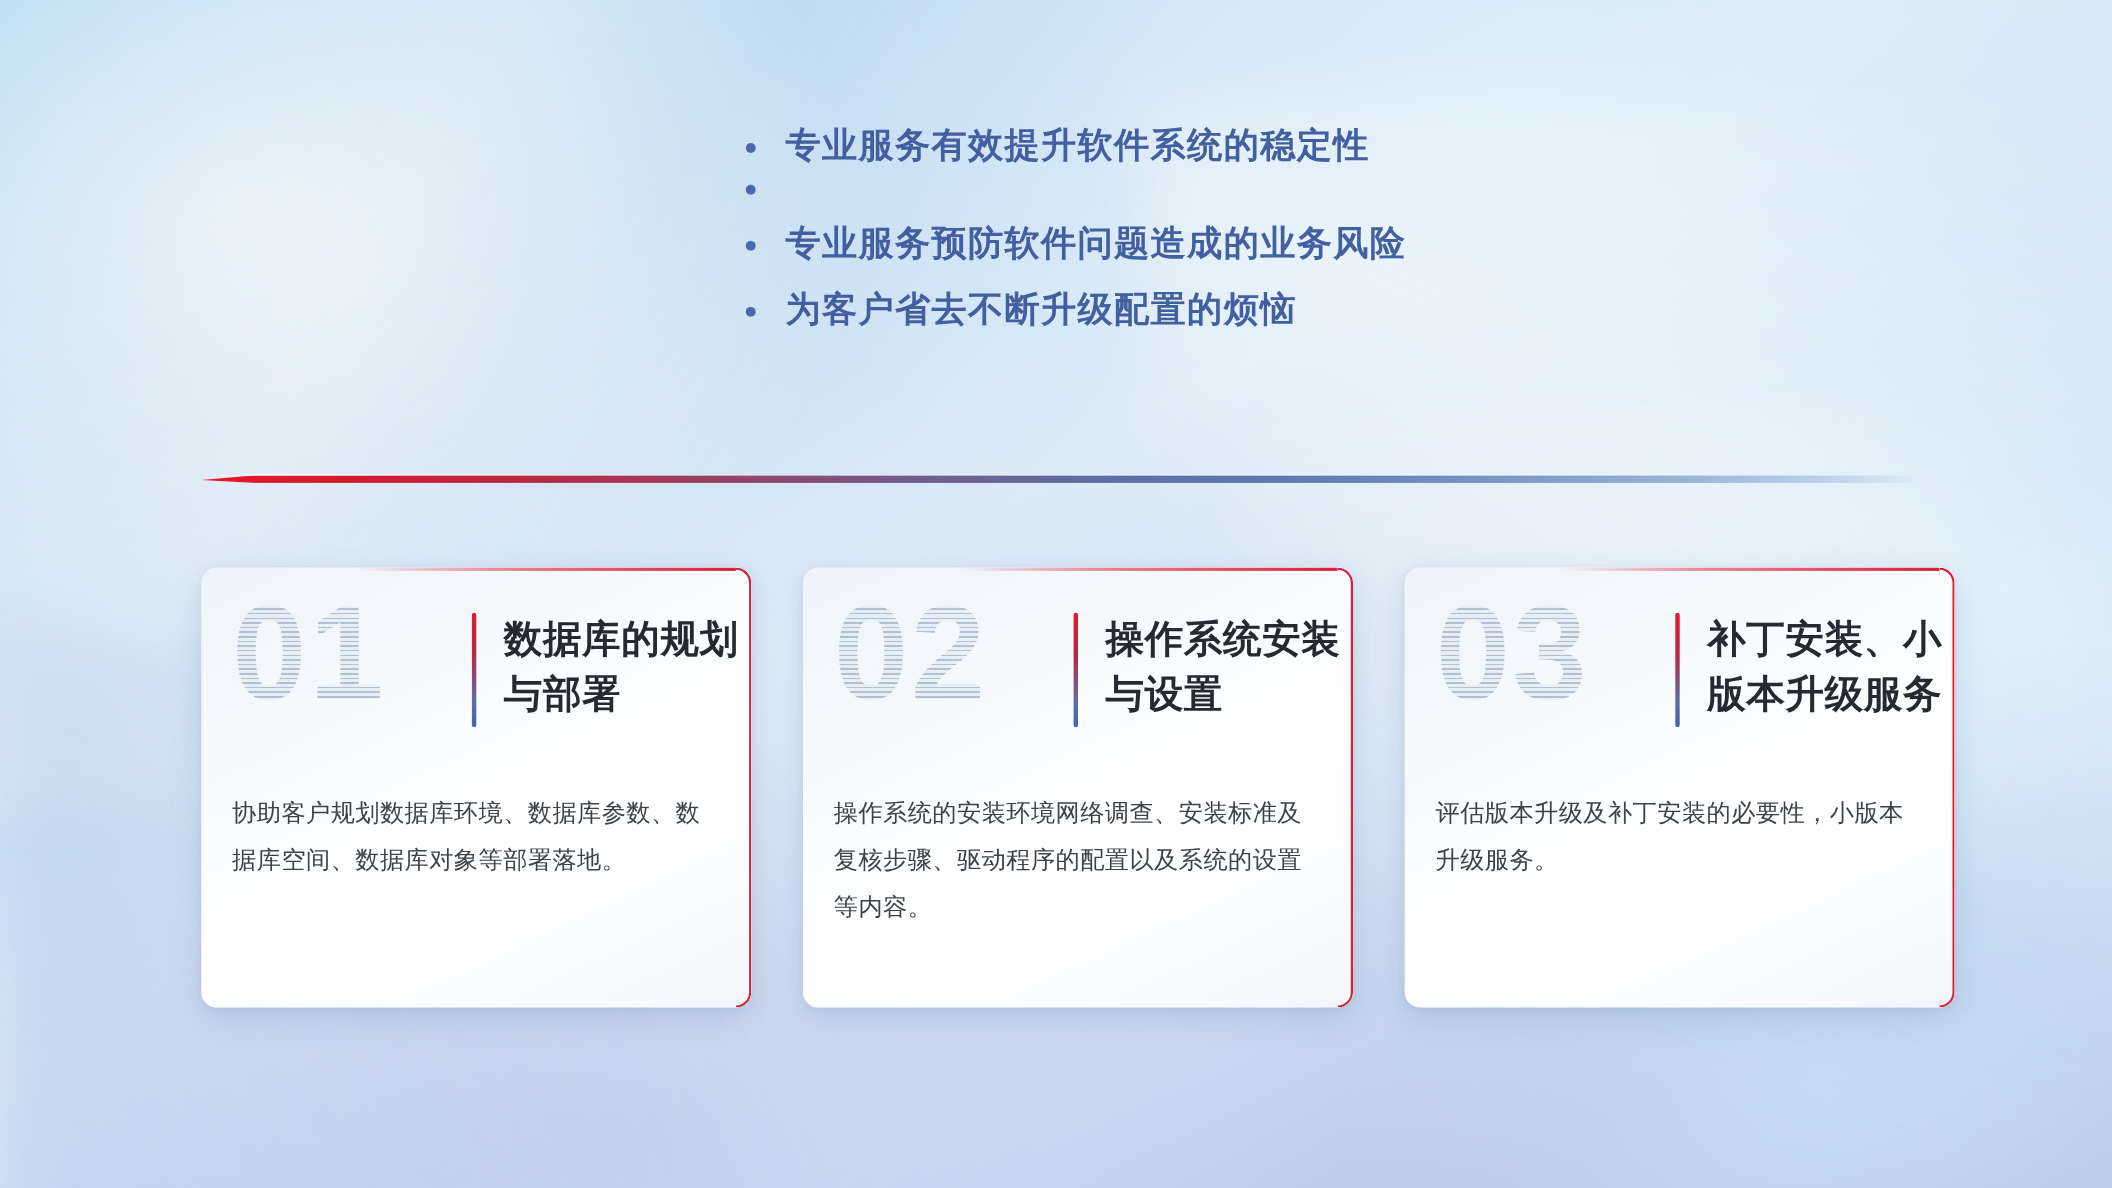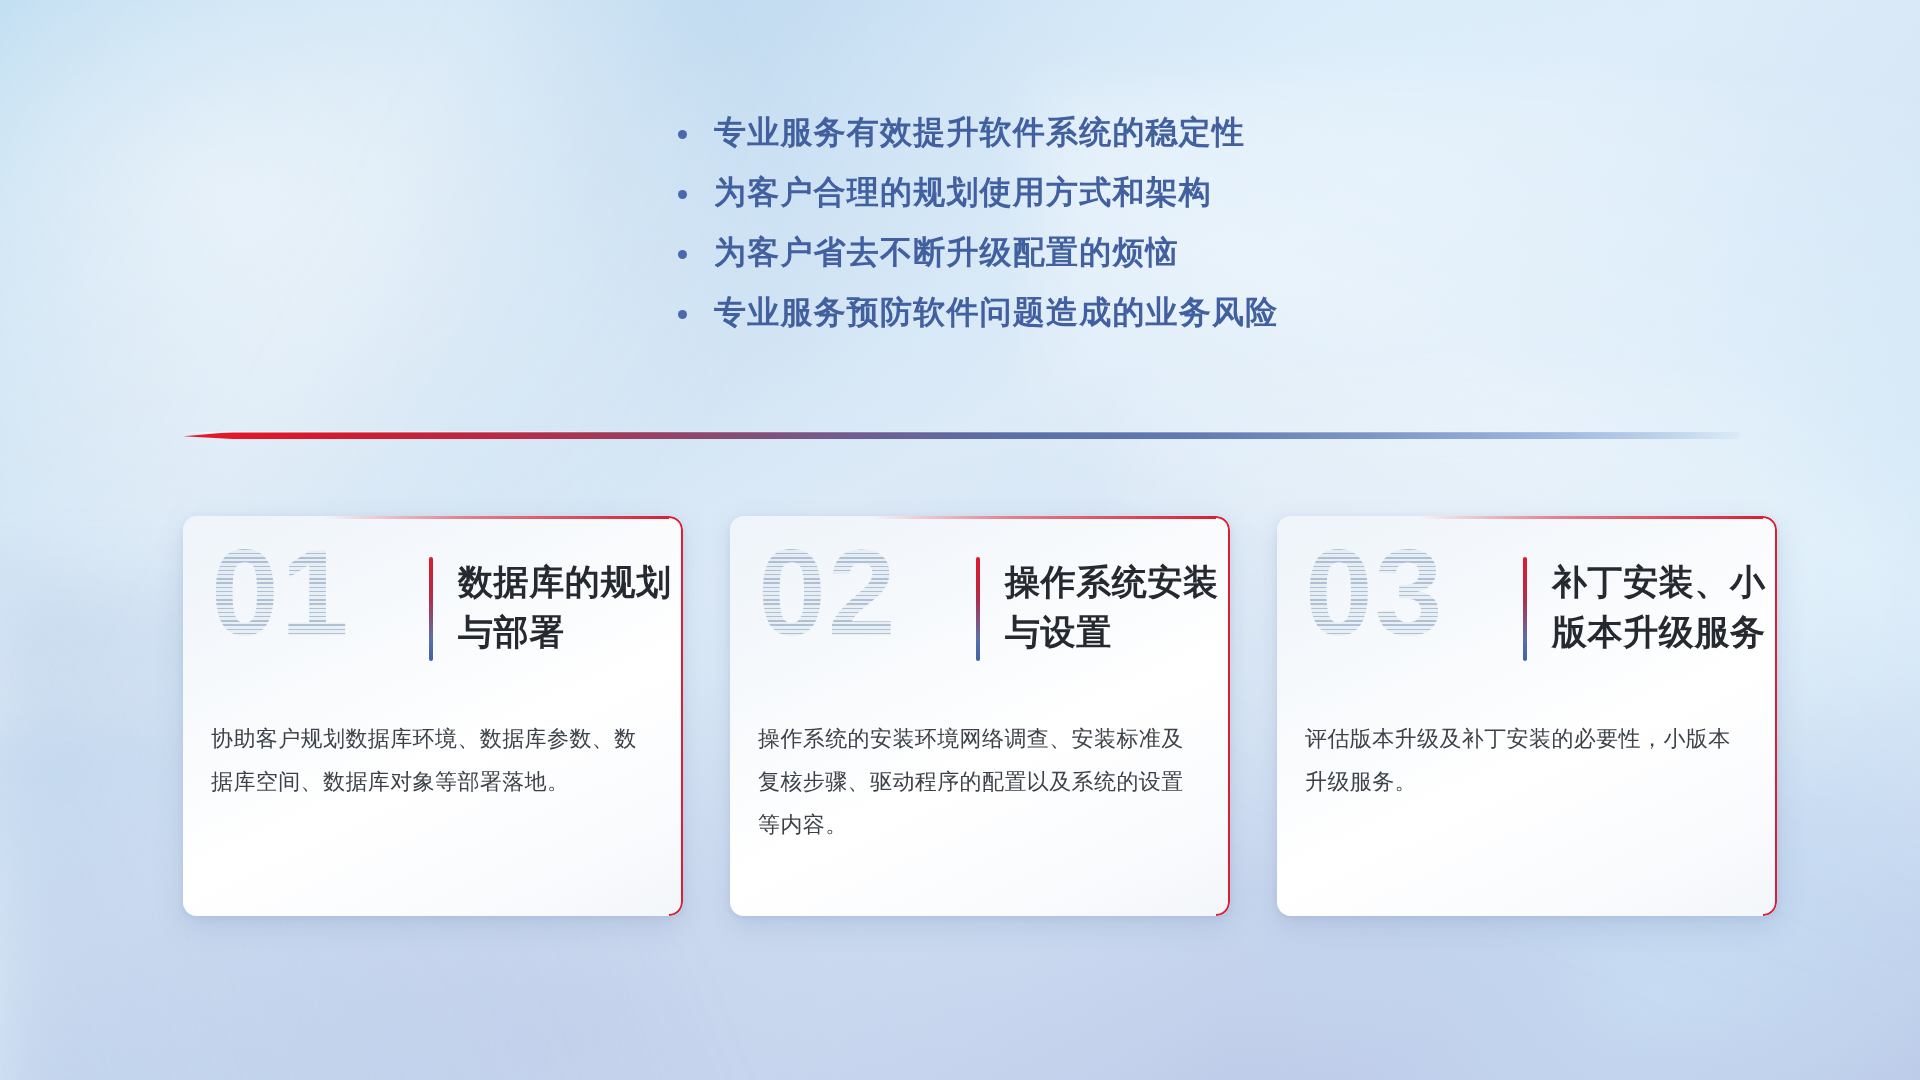--- a/index.html
+++ b/index.html
@@ -268,29 +268,28 @@
   <div class="bg-sheen-d"></div>
 </div>
 
 <div class="bullets">
   <div class="bullet-row">
     <span class="bullet-dot"></span>
     <span class="bullet-text">专业服务有效提升软件系统的稳定性</span>
   </div>
   <div class="bullet-row">
     <span class="bullet-dot"></span>
-    <span class="bullet-text">为客户合理的规划使用方式和架构</span>
+  </div>
+  <div class="bullet-row">
+    <span class="bullet-dot"></span>
+    <span class="bullet-text">专业服务预防软件问题造成的业务风险</span>
   </div>
   <div class="bullet-row">
     <span class="bullet-dot"></span>
     <span class="bullet-text">为客户省去不断升级配置的烦恼</span>
-  </div>
-  <div class="bullet-row">
-    <span class="bullet-dot"></span>
-    <span class="bullet-text">专业服务预防软件问题造成的业务风险</span>
   </div>
 </div>
 
 <div class="divider-wrap">
   <div class="divider-line"></div>
   <div class="divider-hilite"></div>
 </div>
 
 <div class="cards">
 

